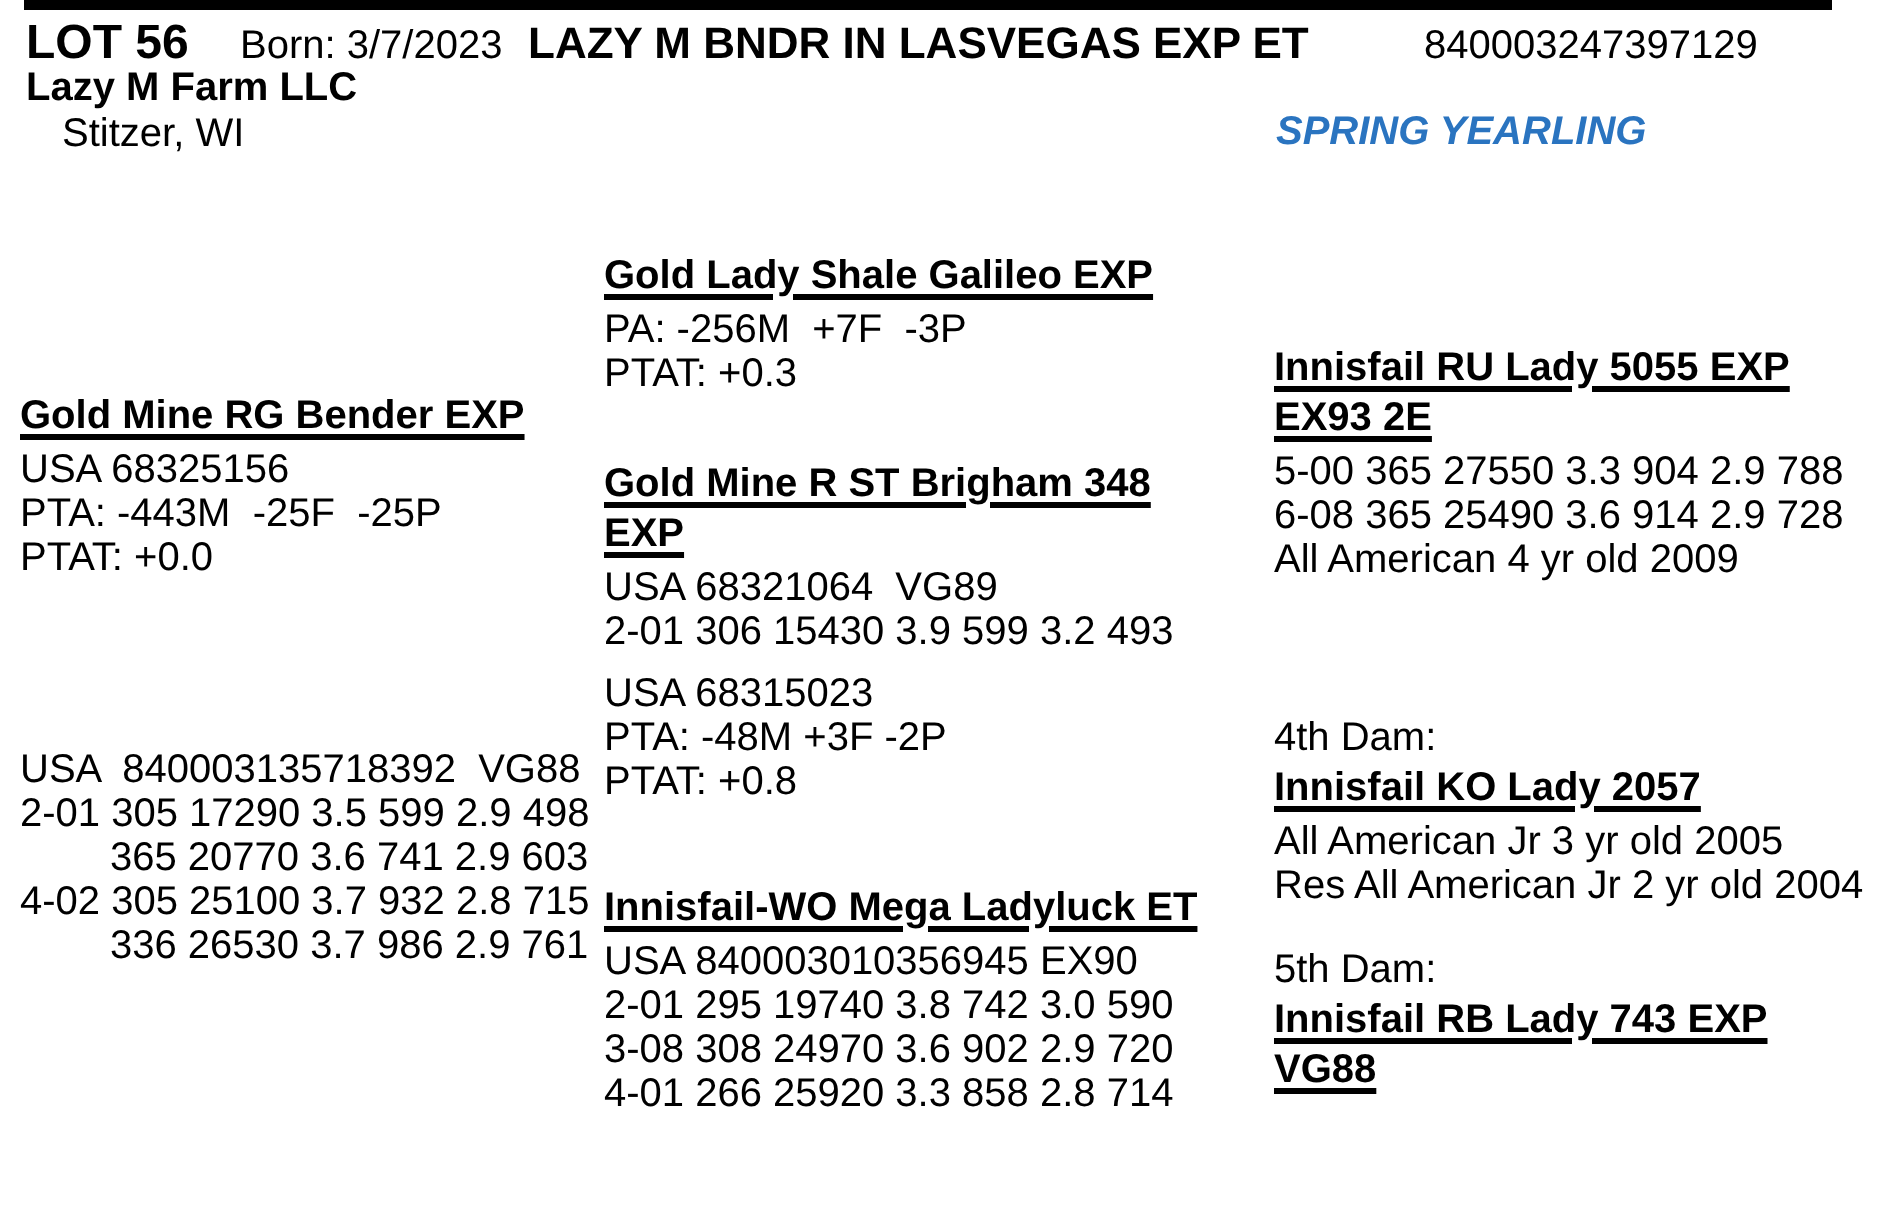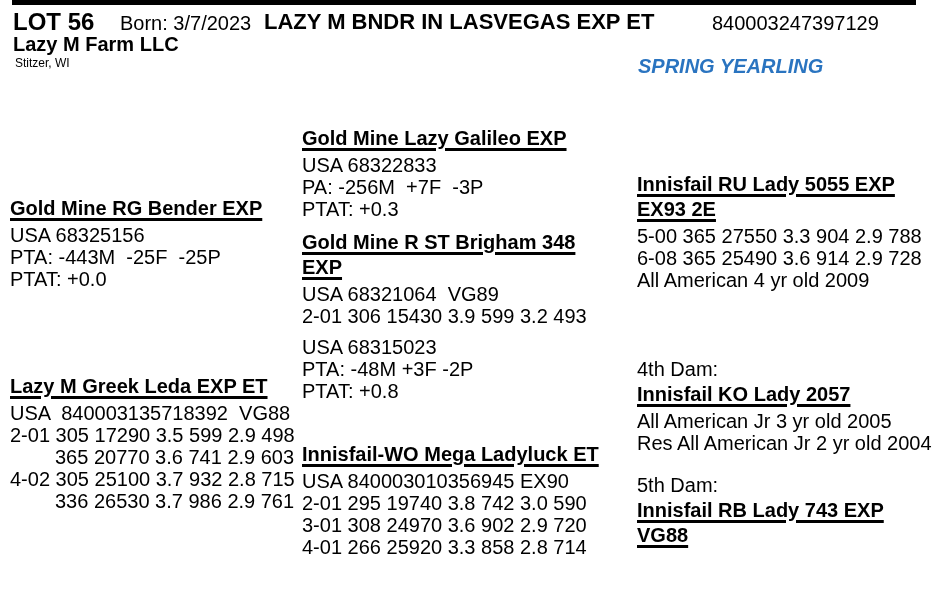--- a/index.html
+++ b/index.html
@@ -16,21 +16,21 @@
     left: 12px; top: 0;
     width: 904px; height: 5px;
     background: #000000;
   }
   .abs { position: absolute; }
   .lot        { left: 13px;  top: 8px;  font-size: 24px; font-weight: bold; }
   .born       { left: 120px; top: 12px; font-size: 20px; }
   .animal     { left: 264px; top: 9px;  font-size: 22px; font-weight: bold; }
   .reg        { left: 712px; top: 12px; font-size: 20px; }
   .owner      { left: 13px;  top: 33px; font-size: 20px; font-weight: bold; }
-  .location   { left: 15px;  top: 56px; font-size: 12px; }
+  .location   { left: 31px;  top: 56px; font-size: 20px; }
   .category   { left: 638px; top: 55px; font-size: 20px; font-weight: bold; font-style: italic; }
 
   .block { position: absolute; }
   .b-sire     { left: 10px;  top: 196px; width: 290px; }
   .b-dam      { left: 10px;  top: 374px; width: 290px; }
   .b-mid0     { left: 302px; top: 126px; width: 310px; }
   .b-mid1     { left: 302px; top: 230px; width: 310px; }
   .b-mid2     { left: 302px; top: 336px; width: 310px; }
   .b-mid3     { left: 302px; top: 442px; width: 310px; }
   .b-dam3     { left: 637px; top: 172px; width: 298px; }
@@ -74,31 +74,29 @@
 <div class="abs category" style="color: rgb(42, 116, 192);">SPRING YEARLING</div>
 
 <div class="block b-sire">
   <div class="title">Gold Mine RG Bender EXP</div>
   <div class="line">USA 68325156</div>
   <div class="line">PTA: -443M  -25F  -25P</div>
   <div class="line">PTAT: +0.0</div>
 </div>
 
 <div class="block b-dam">
-  <div class="title">Lazy M Greek Leda EXP ET</div>
   <div class="line">USA  840003135718392  VG88</div>
   <div class="line">2-01 305 17290 3.5 599 2.9 498</div>
   <div class="line indent">365 20770 3.6 741 2.9 603</div>
   <div class="line">4-02 305 25100 3.7 932 2.8 715</div>
   <div class="line indent">336 26530 3.7 986 2.9 761</div>
 </div>
 
 <div class="block b-mid0">
-  <div class="title">Gold Mine Lazy Galileo EXP</div>
-  <div class="line">USA 68322833</div>
+  <div class="title">Gold Lady Shale Galileo EXP</div>
   <div class="line">PA: -256M  +7F  -3P</div>
   <div class="line">PTAT: +0.3</div>
 </div>
 
 <div class="block b-mid1">
   <div class="title">Gold Mine R ST Brigham 348
 EXP</div>
   <div class="line">USA 68321064  VG89</div>
   <div class="line">2-01 306 15430 3.9 599 3.2 493</div>
 </div>
@@ -106,21 +104,21 @@
 <div class="block b-mid2">
   <div class="line">USA 68315023</div>
   <div class="line">PTA: -48M +3F -2P</div>
   <div class="line">PTAT: +0.8</div>
 </div>
 
 <div class="block b-mid3">
   <div class="title">Innisfail-WO Mega Ladyluck ET</div>
   <div class="line">USA 840003010356945 EX90</div>
   <div class="line">2-01 295 19740 3.8 742 3.0 590</div>
-  <div class="line">3-01 308 24970 3.6 902 2.9 720</div>
+  <div class="line">3-08 308 24970 3.6 902 2.9 720</div>
   <div class="line">4-01 266 25920 3.3 858 2.8 714</div>
 </div>
 
 <div class="block b-dam3">
   <div class="title">Innisfail RU Lady 5055 EXP
 EX93 2E</div>
   <div class="line">5-00 365 27550 3.3 904 2.9 788</div>
   <div class="line">6-08 365 25490 3.6 914 2.9 728</div>
   <div class="line">All American 4 yr old 2009</div>
 </div>

